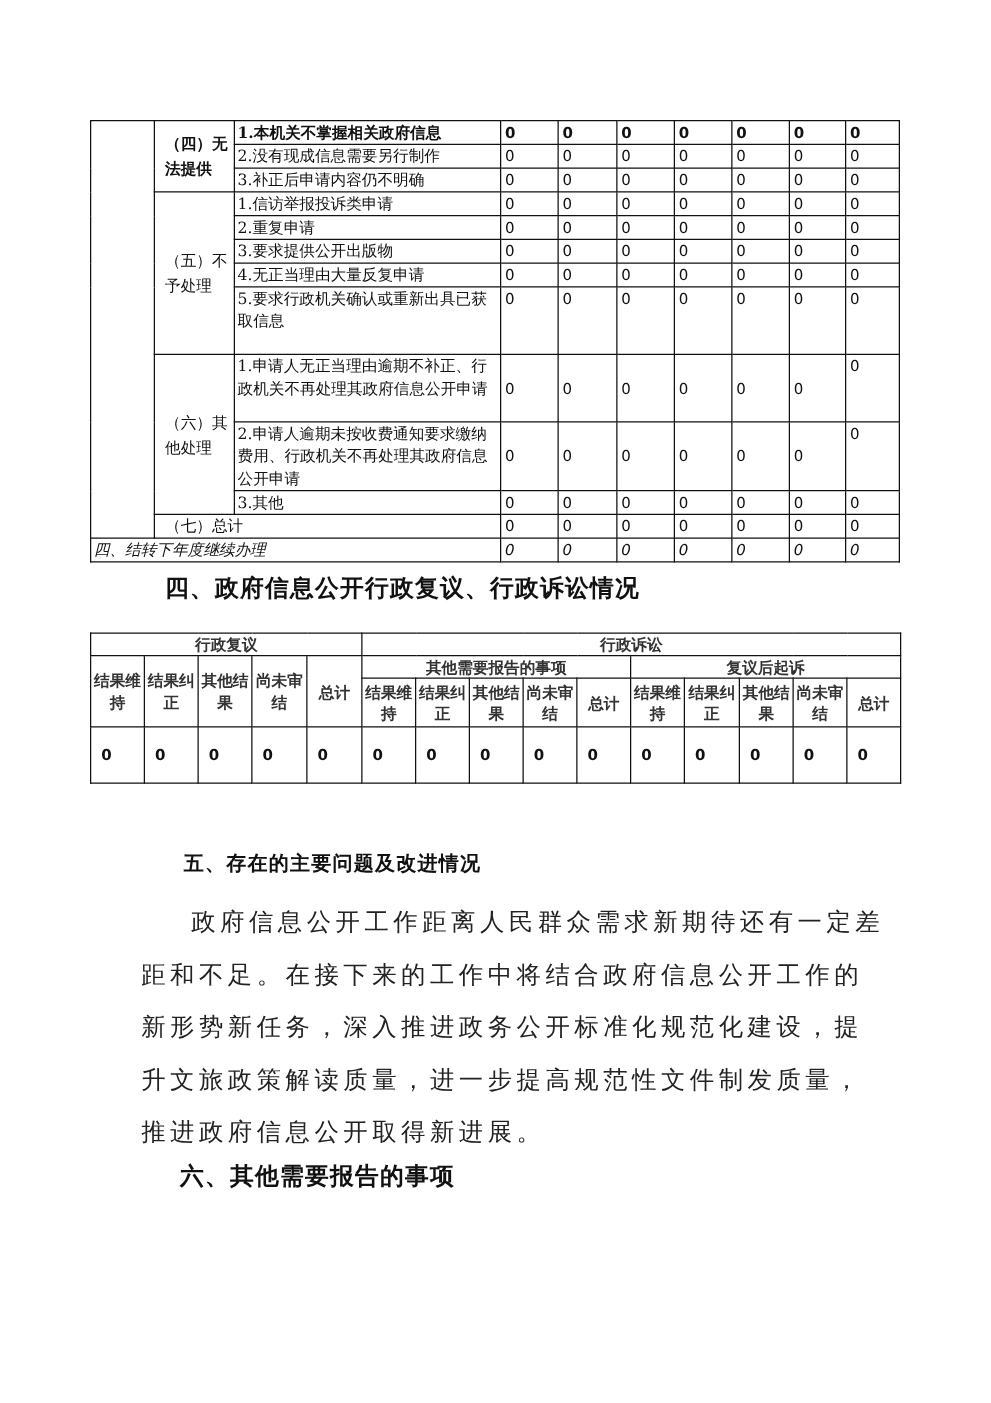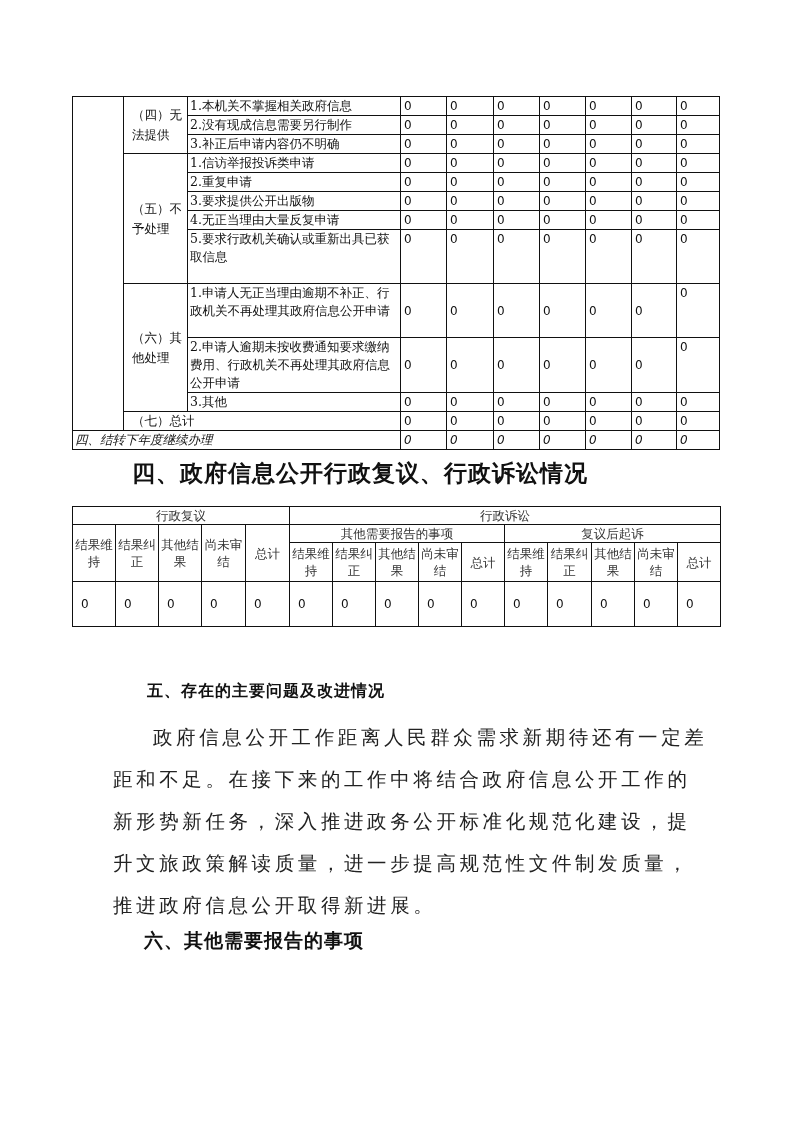--- a/index.html
+++ b/index.html
@@ -4,25 +4,25 @@
 <style>
   html, body { margin: 0; padding: 0; background: #ffffff; }
   body { width: 793px; height: 1122px; position: relative; overflow: hidden;
          font-family: "DejaVu Serif", "Liberation Serif", serif; color: #111; }
   table { border-collapse: collapse; position: absolute; table-layout: fixed; }
   td { border: 1.3px solid #111; padding: 0 2px; vertical-align: top; line-height: 18px; }
   .t1 { left: 72px; top: 96px; width: 647px; font-size: 12.5px; }
   .t1 td.num { font-family: "DejaVu Sans", "Liberation Sans", sans-serif; font-size: 12px; padding-left: 3px; }
   .t1 td.mid { vertical-align: middle; }
   .t1 td.cat { vertical-align: middle; padding-left: 8px; line-height: 20px; }
-  .t2 { left: 72px; top: 506px; width: 649px; font-size: 12.5px; }
+  .t2 { left: 72px; top: 506px; width: 649px; font-size: 12.5px; font-weight: bold; }
   .t2 td { text-align: center; vertical-align: middle; line-height: 17px; color: #333; }
   .t2 td.num { text-align: left; padding-left: 8px; font-family: "DejaVu Sans", "Liberation Sans", sans-serif; font-size: 12px; color: #111; }
   .h { position: absolute; font-family: "DejaVu Sans", "Liberation Sans", sans-serif; font-weight: bold; }
-  .h4 { left: 132px; top: 458px; font-size: 23px; letter-spacing: 1px; }
+  .h4 { left: 132px; top: 458px; font-size: 19px; letter-spacing: 1px; }
   .h5 { left: 147px; top: 681px; font-size: 16px; letter-spacing: 1px; }
   .h6 { left: 144px; top: 928px; font-size: 19px; letter-spacing: 1px; }
   .para { position: absolute; left: 113px; top: 717px; width: 600px; font-size: 19.5px;
           line-height: 42px; letter-spacing: 3.6px; text-indent: 40px; color: #222; }
 </style>
 </head>
 <body>
 
 <table class="t1">
   <colgroup>
@@ -31,21 +31,21 @@
       <col style="width:213px">
     <col style="width:46px">
       <col style="width:47px">
       <col style="width:46px">
     <col style="width:46px">
       <col style="width:46px">
       <col style="width:45px">
       <col style="width:43px">
   </colgroup>
   <tbody id="t1body">
-      <tr style="height: 18px;">
+      <tr style="height: 18px; font-weight: bold;">
         <td rowspan="12"></td>
         <td rowspan="3" class="cat">（四）无法提供</td>
         <td>1.本机关不掌握相关政府信息</td>
         <td class="num">0</td>
         <td class="num">0</td>
         <td class="num">0</td>
         <td class="num">0</td>
         <td class="num">0</td>
         <td class="num">0</td>
         <td class="num">0</td>

